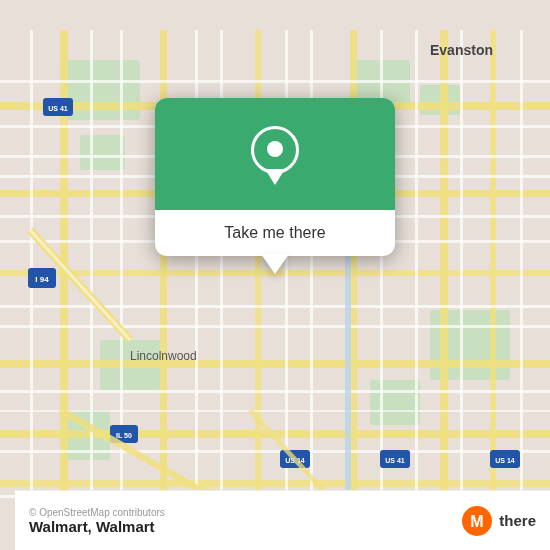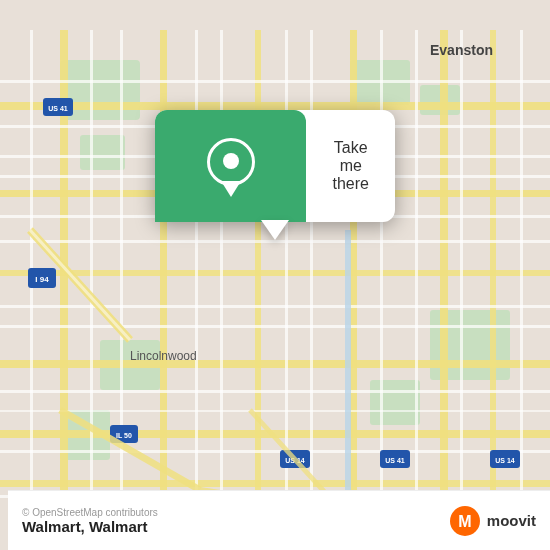--- a/index.html
+++ b/index.html
@@ -22,29 +22,29 @@
     
     #map-svg {
       position: absolute;
       top: 0; left: 0;
       width: 100%; height: 100%;
     }
 
     
     #popup-card {
       position: absolute;
-      top: 110px;
+      top: 98px;
       left: 155px;
       width: 240px;
       background: #fff;
       border-radius: 12px;
       box-shadow: 0 4px 20px rgba(0,0,0,0.35);
       overflow: visible;
       display: flex;
-      flex-direction: row;
+      flex-direction: column;
       align-items: center;
     }
 
     #popup-green-top {
       width: 100%;
       background: #3aaa6e;
       border-radius: 12px 12px 0 0;
       padding: 28px 20px 24px 20px;
       display: flex;
       justify-content: center;
@@ -113,21 +113,21 @@
       border-left: 14px solid transparent;
       border-right: 14px solid transparent;
       border-top: 20px solid #fff;
       filter: drop-shadow(0 4px 4px rgba(0,0,0,0.2));
     }
 
     
     #bottom-bar {
       position: absolute;
       bottom: 0;
-      left: 8px;
+      left: 15px;
       right: 0;
       height: 60px;
       background: #fff;
       display: flex;
       align-items: center;
       justify-content: space-between;
       padding: 0 14px;
       border-top: 1px solid #eee;
     }
 
@@ -268,17 +268,17 @@
     <div id="bottom-left">
       <span id="attribution">© OpenStreetMap contributors</span>
       <span id="place-name">Walmart, Walmart</span>
     </div>
     <div id="moovit-logo">
 
       <svg id="moovit-icon" viewBox="0 0 32 32" xmlns="http://www.w3.org/2000/svg">
         <circle cx="16" cy="16" r="15" fill="#ff6600"></circle>
         <text x="16" y="22" text-anchor="middle" fill="#fff" font-size="16" font-weight="bold">M</text>
       </svg>
-      <span id="moovit-text">moovit</span>
+      <span id="moovit-text">there</span>
     </div>
   </div>
 
 </div>
 
 </body></html>

